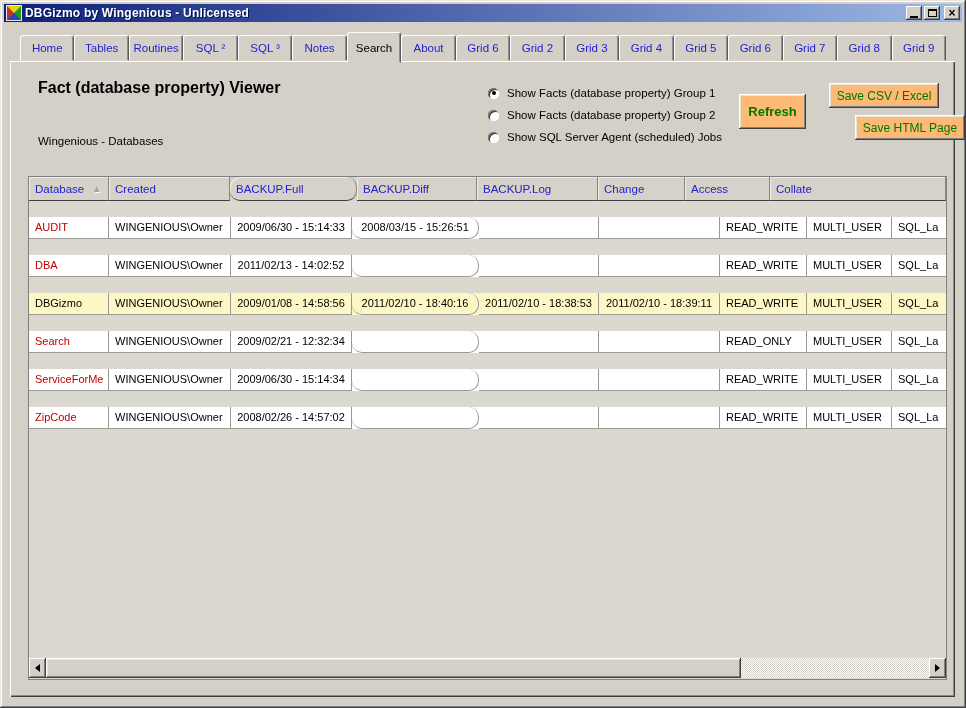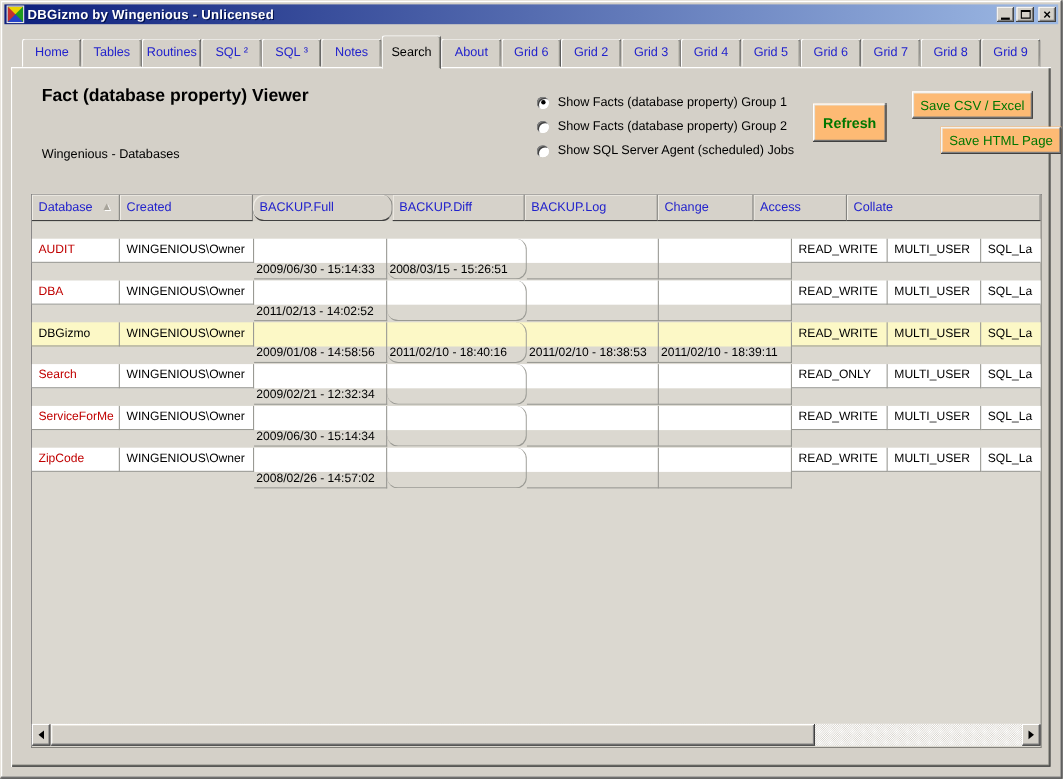--- a/index.html
+++ b/index.html
@@ -96,21 +96,21 @@
   .grid-row{display:flex;height:22px;background:#fff;flex:0 0 auto;cursor:default;}
   .grid-row.selected{background:#fcf8c6;}
   .cell{
     font-size:11px;line-height:20px;padding:0 6px;
     border-right:1px solid #9a9a94;border-bottom:1px solid #9a9a94;
     overflow:hidden;white-space:nowrap;
   }
   .c0{width:80px;}.c1{width:122px;}.c2{width:121px;}.c3{width:127px;border-radius:10px;}
   .c4{width:120px;}.c5{width:121px;}.c6{width:87px;}.c7{width:85px;}
   .c8{flex:1 1 auto;border-right:none;}
-  .col-date{padding:18px 2px;}
+  .col-date{text-align:center;padding:0 2px;}
   .col-db{color:#c00000;}
   .grid-row.selected .col-db{color:#000;}
   .grid-filler{flex:1 1 auto;}
   
   .hscroll{
     flex:0 0 auto;height:20px;margin-top:auto;margin-bottom:1px;
     display:flex;
     background:#fff;
     background-image:
       linear-gradient(45deg,#d4d0c8 25%,transparent 25%,transparent 75%,#d4d0c8 75%),

